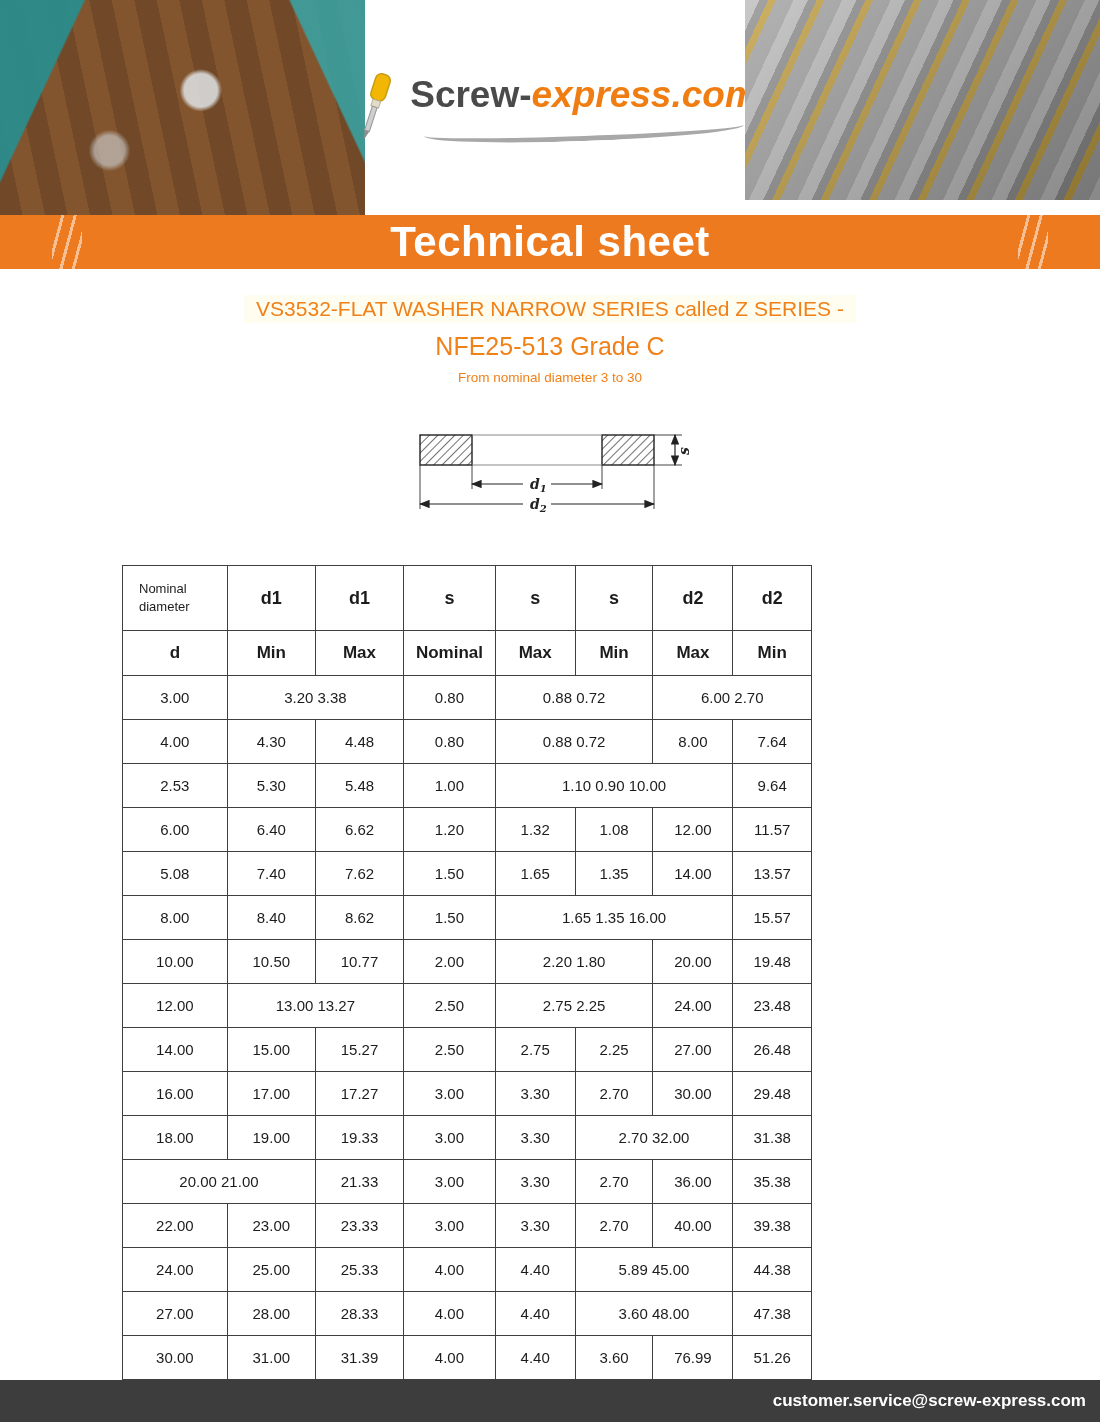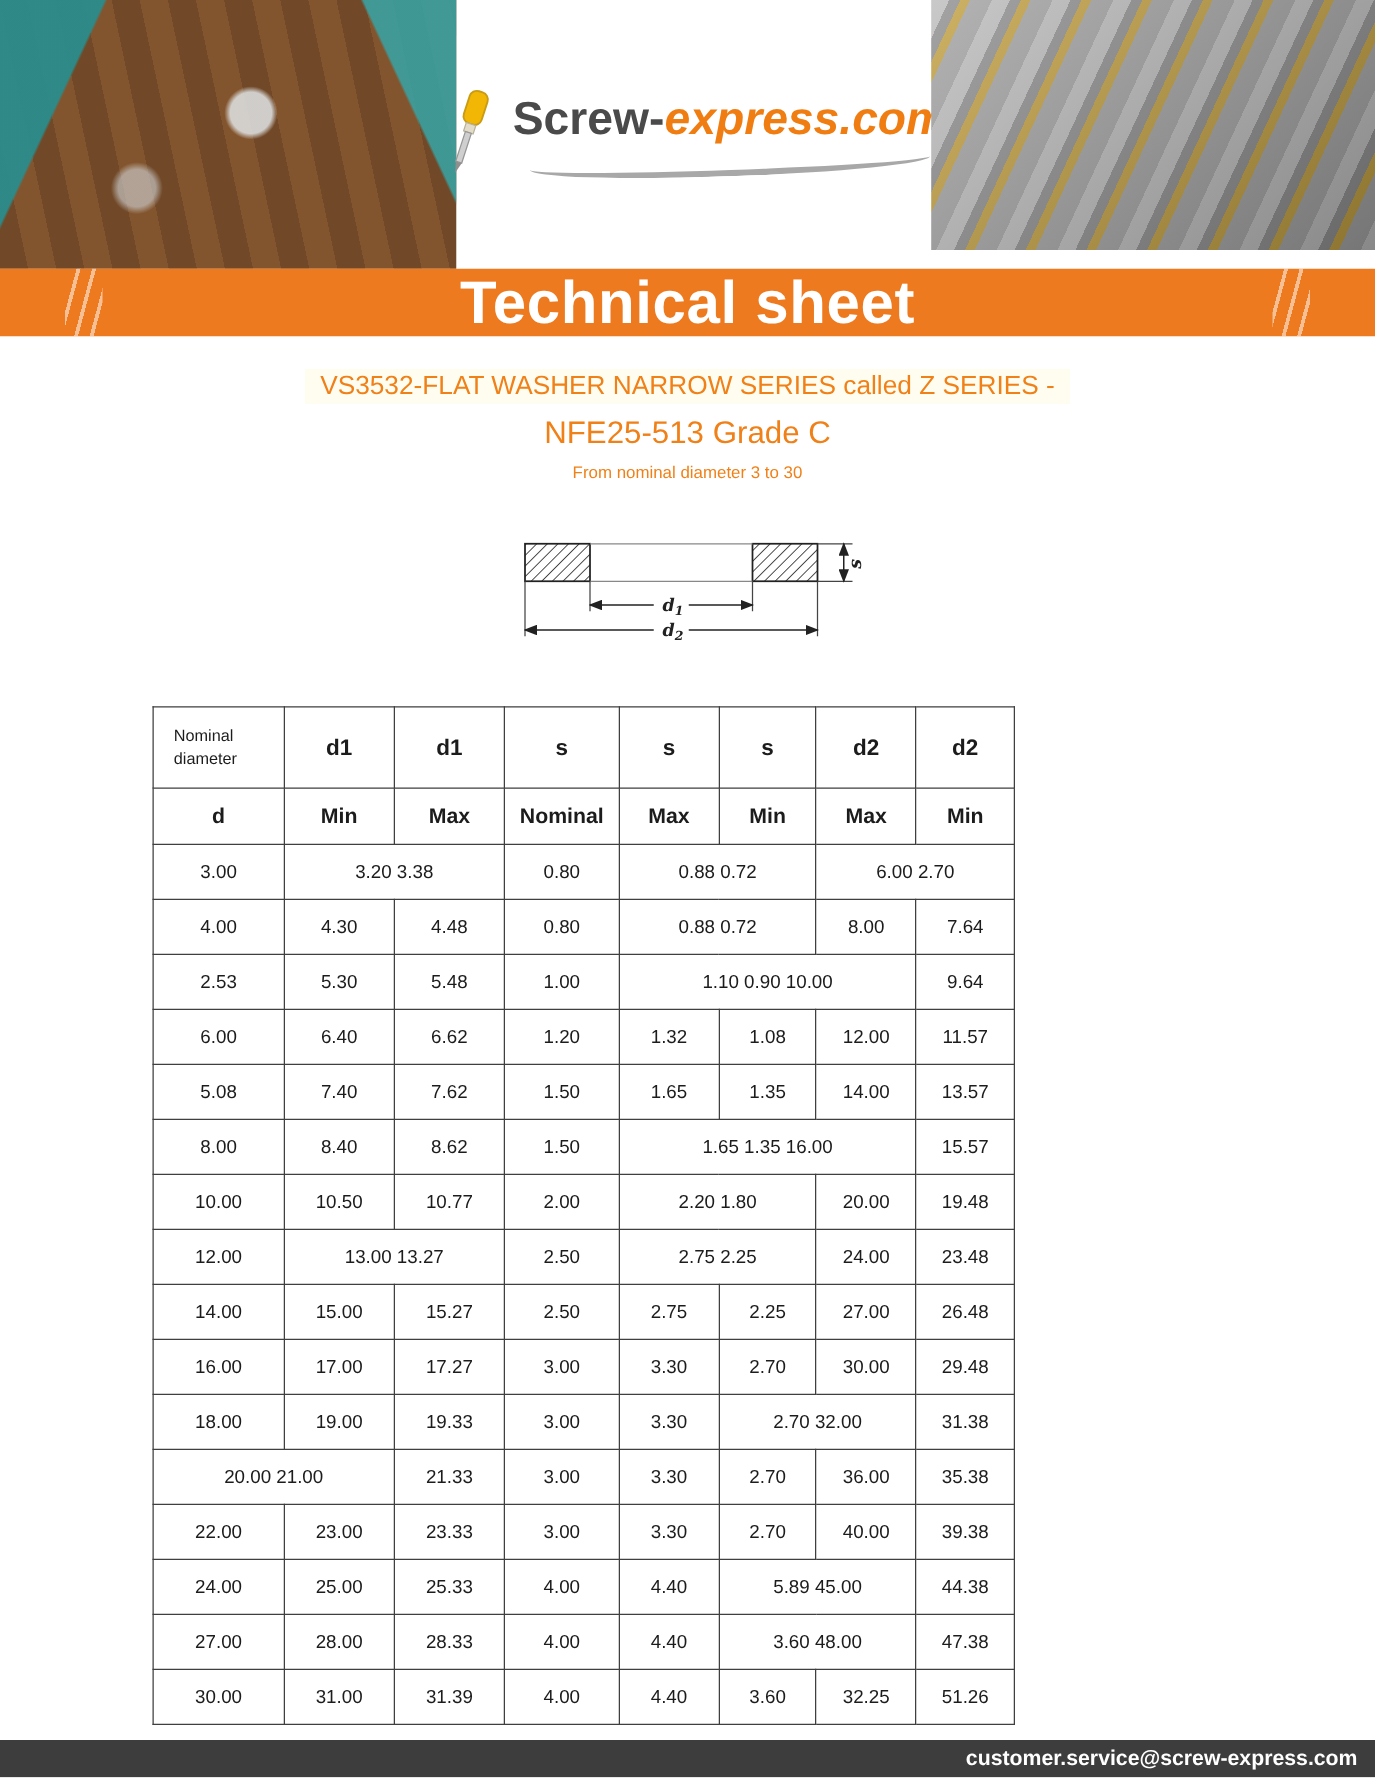--- a/index.html
+++ b/index.html
@@ -45,21 +45,21 @@
   .banner{
     height:54px;background:#ee7a1f;position:relative;
     display:flex;align-items:center;justify-content:center;
   }
   .banner::before,.banner::after{
     content:"";position:absolute;top:0;bottom:0;width:30px;opacity:.55;
     background:repeating-linear-gradient(105deg, transparent 0 9px, rgba(255,255,255,.95) 9px 12px);
   }
   .banner::before{left:52px;}
   .banner::after{right:52px;}
-  .banner-text{color:#fff;font-size:48px;font-weight:bold;letter-spacing:.5px;}
+  .banner-text{color:#fff;font-size:42px;font-weight:bold;letter-spacing:.5px;}
 
   
   .titles{text-align:center;margin-top:26px;color:#f08018;}
   .t1{font-size:21px;display:inline-block;background:#fffdf0;padding:2px 12px;}
   .t2{font-size:25px;font-weight:normal;margin-top:9px;}
   .t3{font-size:13.5px;margin-top:9px;}
 
   
   .diagram{width:320px;margin:38px auto 0;}
   .diagram svg{display:block;}
@@ -68,21 +68,21 @@
   .table-wrap{margin:34px 0 0 122px;width:690px;}
   table{border-collapse:collapse;width:100%;table-layout:fixed;}
   th,td{border:1px solid #3f3f3f;text-align:center;vertical-align:middle;color:#1c1c1c;}
   th.group{height:62px;font-size:18px;font-weight:bold;}
   th.group:first-child{font-size:13px;font-weight:400;text-align:left;padding-left:16px;line-height:1.35;margin-top:24px;}
   th.sub{height:42px;font-size:17px;font-weight:bold;}
   td{height:41px;font-size:15px;}
 
   
   .footer{
-    position:absolute;left:0;right:0;bottom:0;height:30px;background:#3d3d3d;
+    position:absolute;left:0;right:0;bottom:0;height:42px;background:#3d3d3d;
     display:flex;align-items:center;justify-content:flex-end;
     padding-right:14px;box-sizing:border-box;
   }
   .footer-email{color:#ffffff;font-weight:bold;font-size:17px;}
 </style>
 </head>
 <body>
 
 <div class="page">
 
@@ -328,21 +328,21 @@
             <td colspan="2">3.60 48.00</td>
             <td>47.38</td>
           </tr>
           <tr>
             <td>30.00</td>
             <td>31.00</td>
             <td>31.39</td>
             <td>4.00</td>
             <td>4.40</td>
             <td>3.60</td>
-            <td>32.25</td>
+            <td>76.99</td>
             <td>51.26</td>
           </tr>
         </tbody>
       </table>
   </div>
 
   <div class="footer">
     <span class="footer-email">customer.service@screw-express.com</span>
   </div>
 

